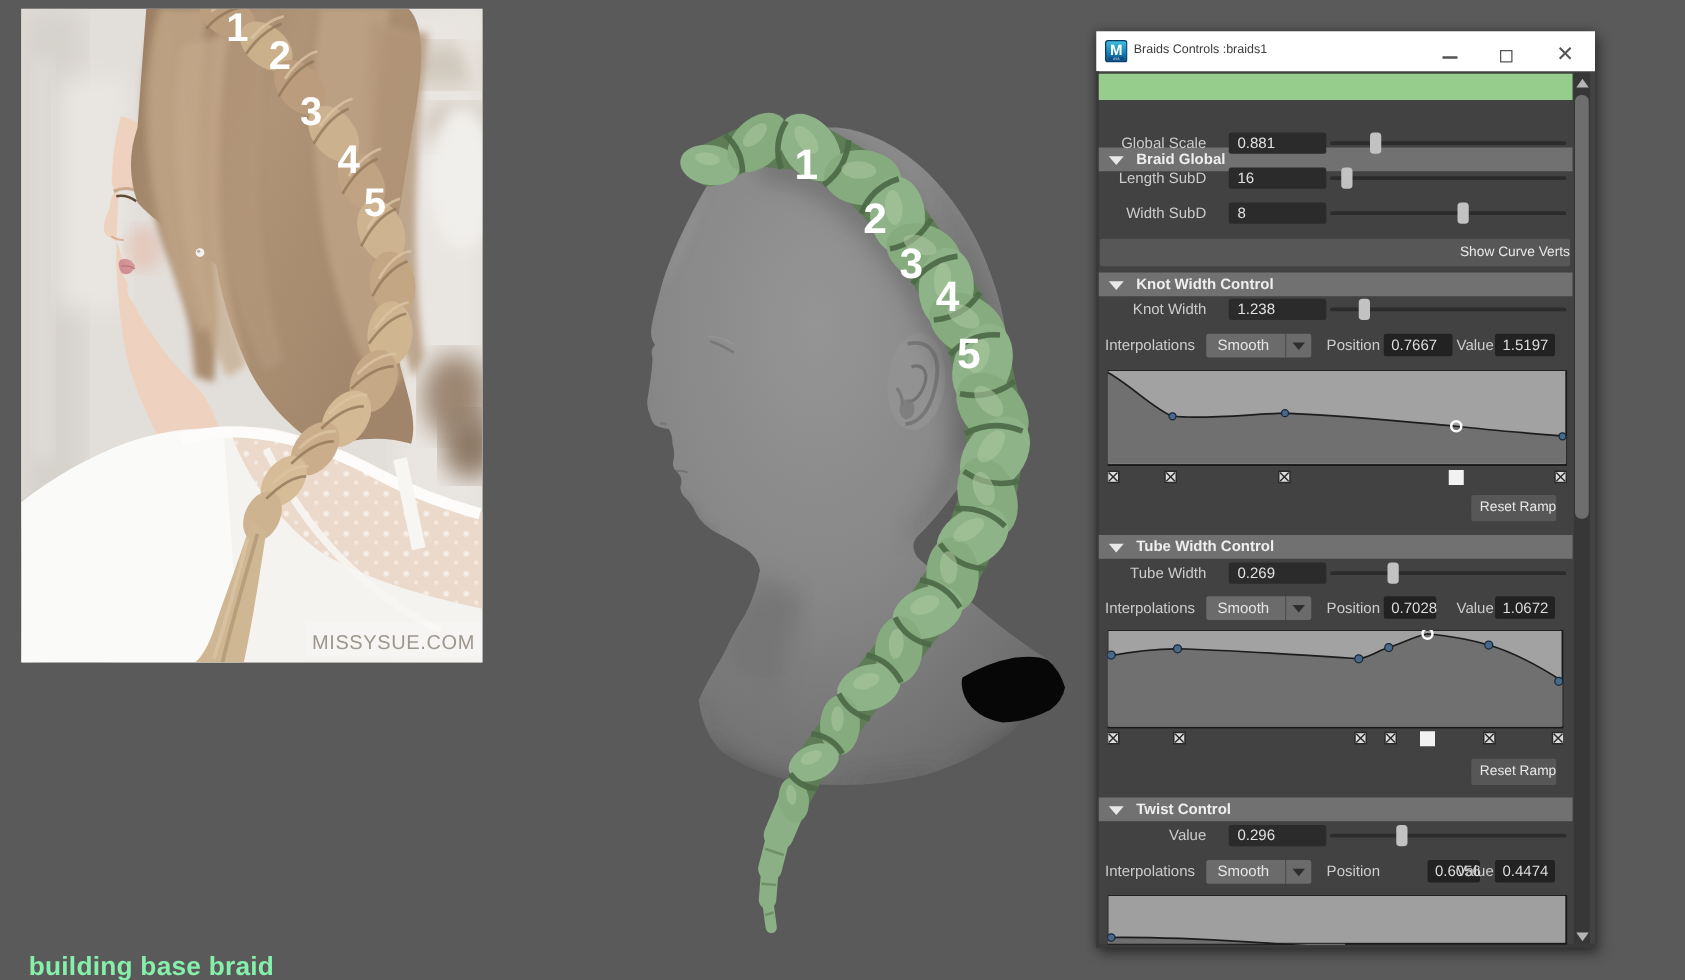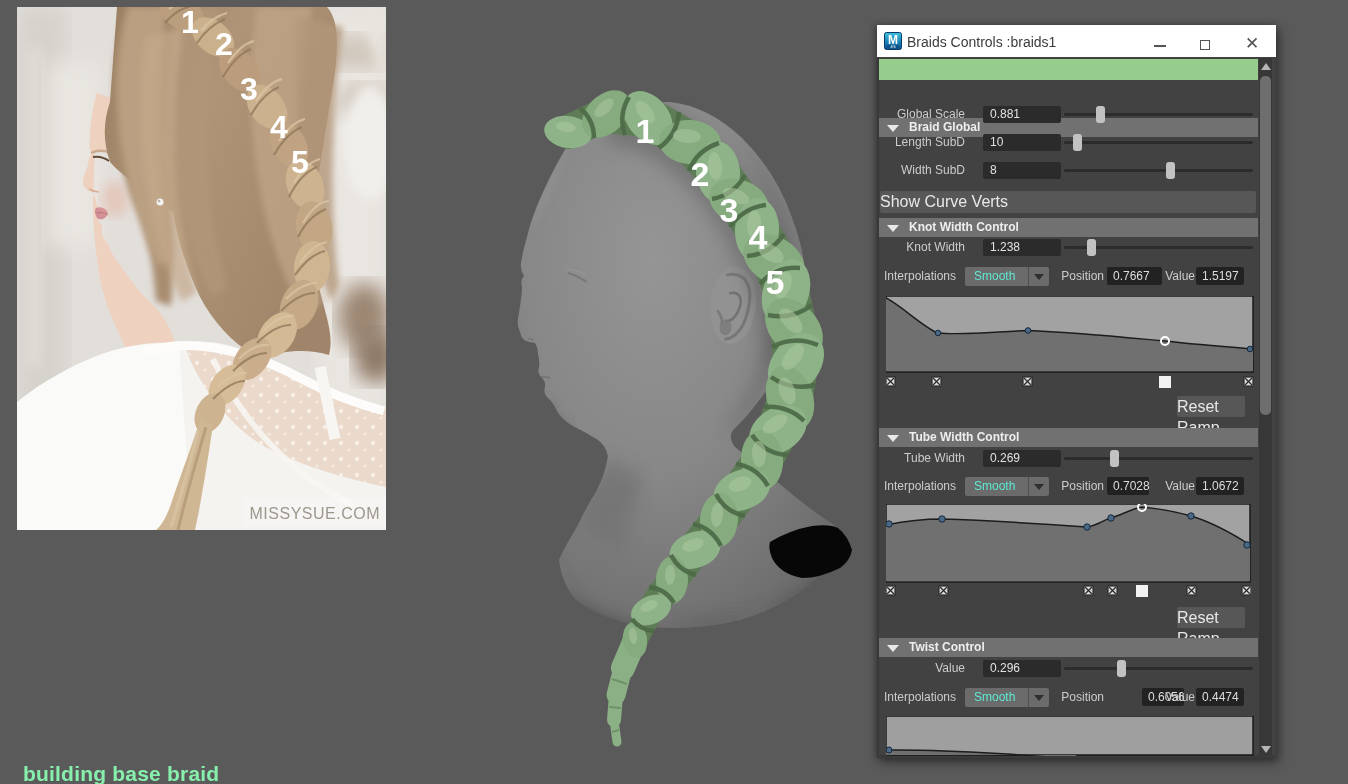--- a/index.html
+++ b/index.html
@@ -2,33 +2,33 @@
 <html><head>
 <meta charset="utf-8">
 <style>
   html,body{margin:0;padding:0;}
   body{width:1348px;height:784px;background:#5a5a5a;font-family:"Liberation Sans",sans-serif;overflow:hidden;position:relative;}
   .abs{position:absolute;}
   #caption{left:23px;top:762px;color:#86efac;font-size:21px;font-weight:bold;letter-spacing:0.2px;}
   
   #panel{left:877px;top:25px;width:399px;height:733px;background:#424242;box-shadow:3px 4px 10px rgba(0,0,0,0.45),-2px 0 6px rgba(0,0,0,0.25);}
   #titlebar{left:877px;top:25px;width:399px;height:32px;background:#ffffff;}
-  #title{left:907px;top:34px;font-size:14px;color:#3c3c3c;}
+  #title{left:907px;top:34px;font-size:10px;color:#3c3c3c;}
   .wbtn{top:39px;height:12px;color:#555;}
   #greenbar{left:879px;top:59px;width:379px;height:21px;background:rgb(150,205,140);}
   .hdr{left:879px;width:379px;height:19px;background:#717171;color:#eeeeee;font-size:12px;font-weight:bold;line-height:19px;padding-left:30px;box-sizing:border-box;}
   .tri{position:absolute;left:8px;top:7px;width:0;height:0;border-left:6px solid transparent;border-right:6px solid transparent;border-top:7px solid #e8e8e8;}
   .lbl{left:877px;width:88px;text-align:right;color:#cccccc;font-size:12px;height:17px;line-height:17px;}
   .fld{left:983px;width:78px;height:17px;background:#2b2b2b;color:#e2e2e2;font-size:12px;line-height:17px;padding-left:7px;box-sizing:border-box;border-radius:2px;}
   .groove{left:1064px;width:189px;height:3px;background:#2c2c2c;border-radius:2px;}
   .handle{width:9px;height:17px;background:#c2c2c2;border-radius:3px;}
-  .btn{background:#575757;color:#e8e8e8;font-size:16px;text-align:left;border-radius:2px;}
+  .btn{background:#575757;color:#e8e8e8;font-size:11px;text-align:right;border-radius:2px;}
   .ilbl{color:#cccccc;font-size:12px;height:19px;line-height:19px;}
   .sfld{height:18px;background:#222222;color:#dddddd;font-size:12px;line-height:18px;padding-left:6px;box-sizing:border-box;border-radius:2px;}
-  .dd{left:965px;width:84px;height:19px;background:#6b6b6b;border-radius:2px;color:#5eead4;font-size:12px;line-height:19px;padding-left:9px;box-sizing:border-box;}
+  .dd{left:965px;width:84px;height:19px;background:#6b6b6b;border-radius:2px;color:#e5e5e5;font-size:12px;line-height:19px;padding-left:9px;box-sizing:border-box;}
   .ddarr{position:absolute;right:0;top:0;width:20px;height:19px;border-left:1px solid #4f4f4f;}
   .ddarr:after{content:"";position:absolute;left:5px;top:7px;width:0;height:0;border-left:5px solid transparent;border-right:5px solid transparent;border-top:6px solid #2e2e2e;}
   
   #sbtrack{left:1259px;top:58px;width:13px;height:697px;background:#373737;}
   #sbthumb{left:1260px;top:76px;width:11px;height:339px;background:#6e6e6e;border-radius:5px;}
   .sarr{left:1261px;width:0;height:0;border-left:5px solid transparent;border-right:5px solid transparent;}
 </style>
 </head>
 <body>
 
@@ -326,21 +326,21 @@
 <div class="abs" style="left:877px;top:57px;width:2px;height:701px;background:#393939;"></div>
 <div class="abs" style="left:877px;top:755px;width:399px;height:3px;background:#3a3a3a;"></div>
 <div class="abs" id="greenbar"></div>
 
 <div class="abs hdr" style="top:82px;margin-top:36px;"><span class="tri"></span>Braid Global</div>
 <div class="abs lbl" style="top:106px;">Global Scale</div>
 <div class="abs fld" style="top:106px;">0.881</div>
 <div class="abs groove" style="top:113px;"></div>
 <div class="abs handle" style="left:1096px;top:106px;"></div>
 <div class="abs lbl" style="top:134px;">Length SubD</div>
-<div class="abs fld" style="top:134px;">10</div>
+<div class="abs fld" style="top:134px;">16</div>
 <div class="abs groove" style="top:141px;"></div>
 <div class="abs handle" style="left:1073px;top:134px;"></div>
 <div class="abs lbl" style="top:162px;">Width SubD</div>
 <div class="abs fld" style="top:162px;">8</div>
 <div class="abs groove" style="top:169px;"></div>
 <div class="abs handle" style="left:1166px;top:162px;"></div>
 
 <div class="abs btn" style="left:880px;top:191px;width:376px;height:22px;line-height:22px;">Show Curve Verts</div>
 
 <div class="abs hdr" style="top:218px;"><span class="tri"></span>Knot Width Control</div>

